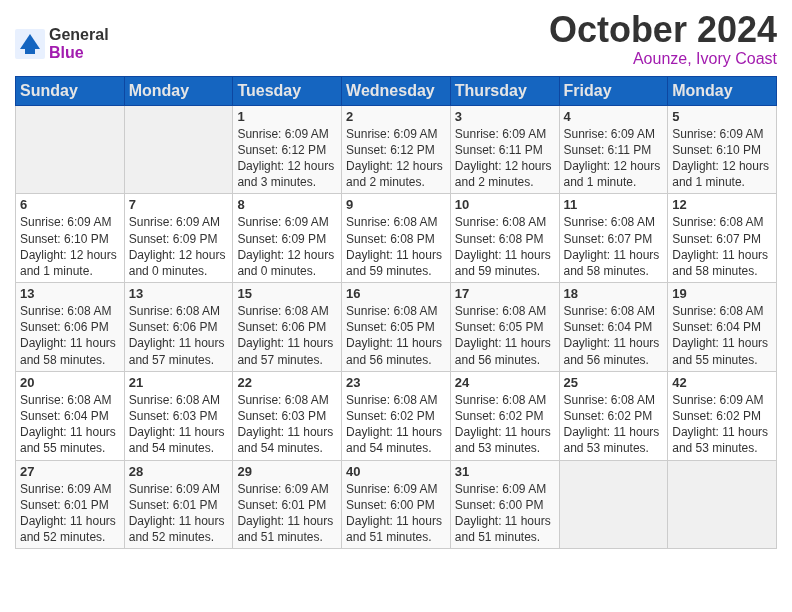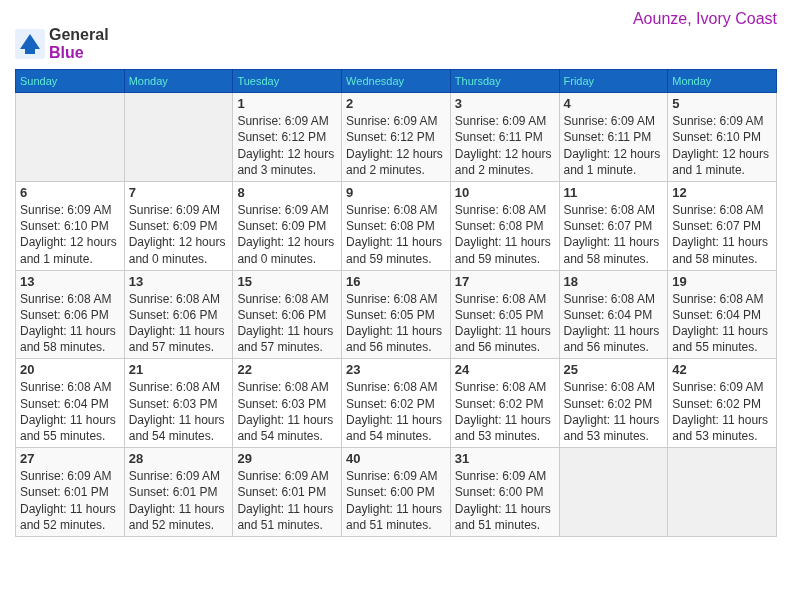--- a/index.html
+++ b/index.html
@@ -59,25 +59,25 @@
       font-size: 16px;
       color: #a21caf;
     }
     .calendar {
       width: 100%;
       border-collapse: collapse;
       font-size: 11px;
     }
     .calendar thead th {
       background: #1565c0;
-      color: #5eead4;
+      color: #e5e5e5;
       padding: 5px 4px;
       text-align: left;
-      font-size: 11px;
-      font-weight: normal;
+      font-size: 16px;
+      font-weight: bold;
       border: 1px solid #0d47a1;
     }
     .calendar tbody td {
       border: 1px solid #ccc;
       vertical-align: top;
       padding: 3px 4px;
       min-height: 70px;
       height: 78px;
       width: calc(100% / 7);
       background: #fff;
@@ -114,20 +114,21 @@
         <rect width="30" height="30" rx="2" fill="#e8f0fe"></rect>
         <polygon points="15,5 25,20 5,20" fill="#1565c0"></polygon>
         <rect x="10" y="20" width="10" height="5" fill="#1565c0"></rect>
       </svg>
       <div class="logo-text">
         <span class="logo-general">General</span>
         <span class="logo-blue">Blue</span>
       </div>
     </div>
     <div class="title-block">
+      <div class="month-title">October 2024</div>
       <div class="location">Aounze, Ivory Coast</div>
     </div>
   </div>
 
   <table class="calendar">
     <thead>
       <tr>
         <th>Sunday</th>
         <th>Monday</th>
         <th>Tuesday</th>

